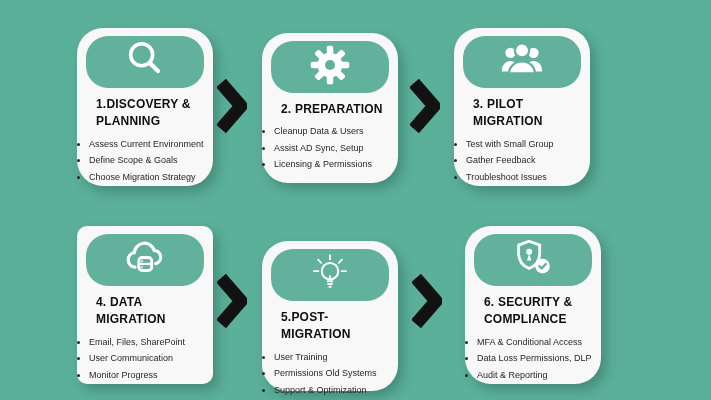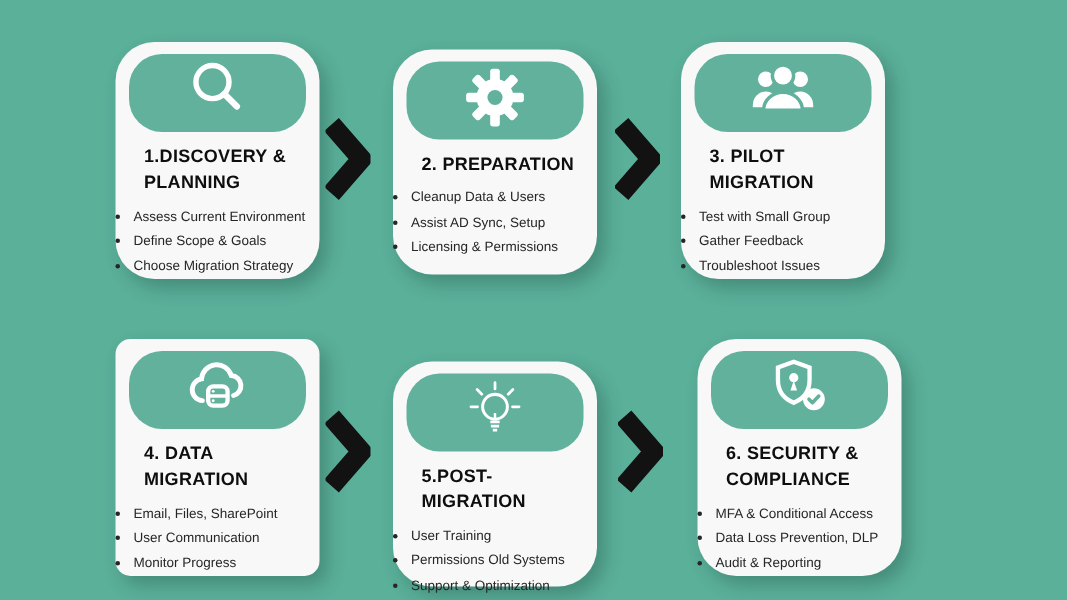--- a/index.html
+++ b/index.html
@@ -189,18 +189,18 @@
           <circle cx="20" cy="17.5" r="3.2" fill="currentColor"></circle>
           <path d="M20 19.5 l2.3 7 h-4.6 z" fill="currentColor"></path>
           <circle cx="34" cy="32.5" r="7.6" fill="currentColor"></circle>
           <path class="hdr-stroke" d="M30.6 32.5 l2.4 2.4 4.4 -4.6" stroke-width="2.5" stroke-linecap="round" stroke-linejoin="round"></path>
         </svg>
       </span>
     </div>
     <div class="card-title">6. SECURITY &amp; COMPLIANCE</div>
     <ul class="card-bullets">
       <li>MFA &amp; Conditional Access</li>
-      <li>Data Loss Prevention, DLP</li>
+      <li>Data Loss Permissions, DLP</li>
       <li>Audit &amp; Reporting</li>
     </ul>
   </div>
 
 </div>
 
 </body></html>

